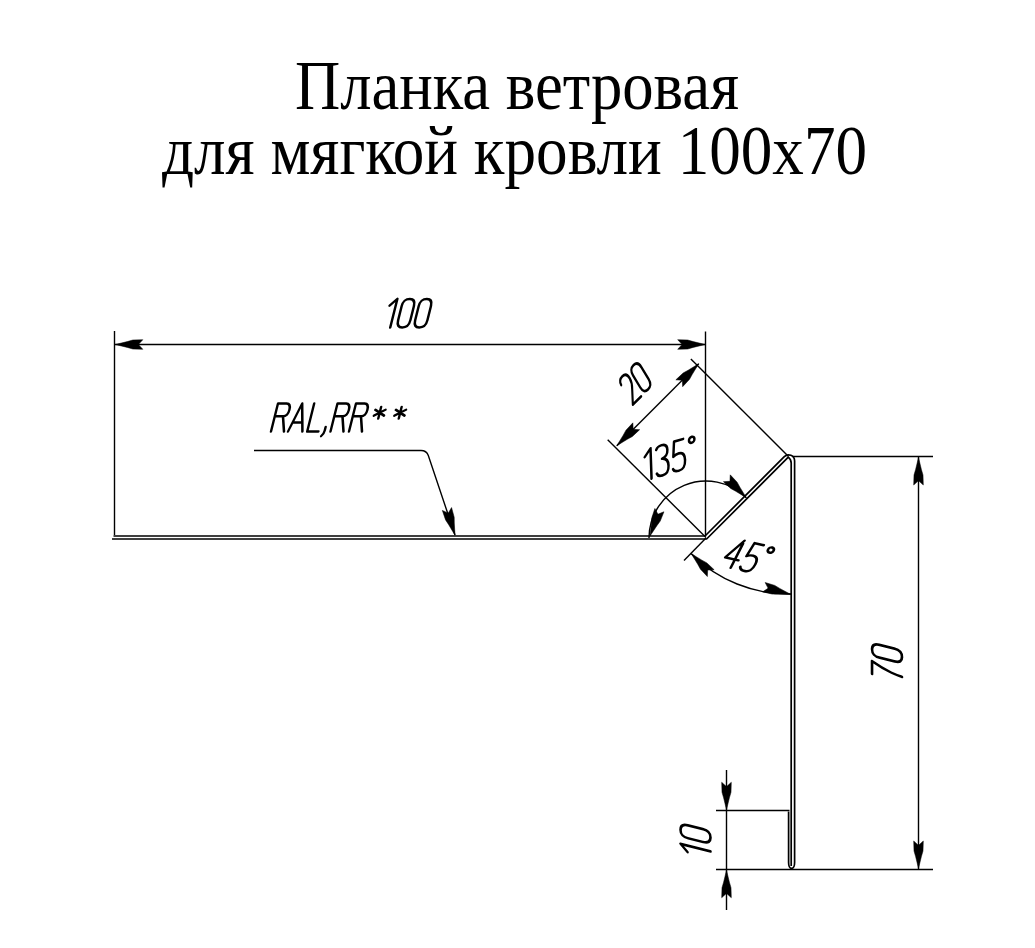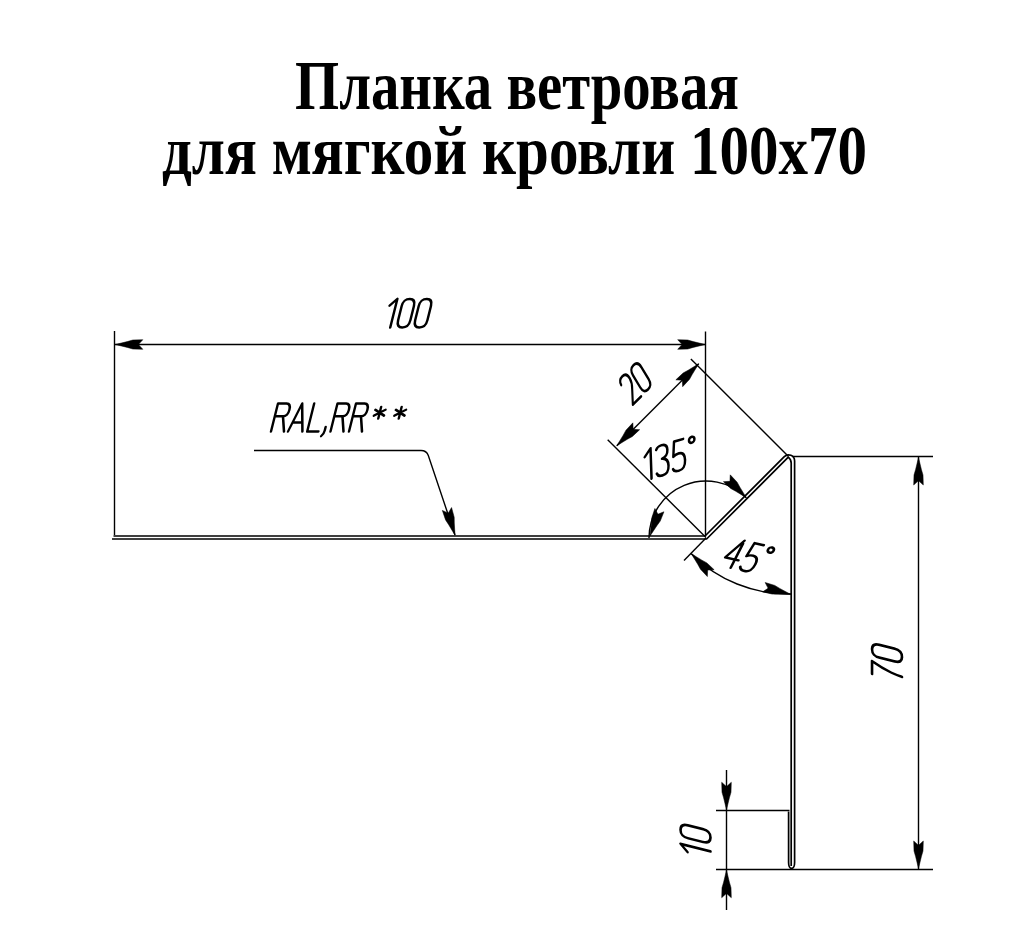--- a/index.html
+++ b/index.html
@@ -1,16 +1,16 @@
 <!DOCTYPE html>
 <html><head>
 <meta charset="utf-8">
 <style>
   html,body{margin:0;padding:0;background:#fff;}
-  .page{position:relative;width:1035px;height:948px;background:#fff;overflow:hidden;font-weight:bold;}
+  .page{position:relative;width:1035px;height:948px;background:#fff;overflow:hidden;}
   svg{position:absolute;left:0;top:0;}
   text{font-family:"Liberation Serif", serif;}
 </style>
 </head>
 <body>
 <div class="page">
 <svg width="1035" height="948" viewBox="0 0 1035 948">
   <rect x="0" y="0" width="1035" height="948" fill="#ffffff"></rect>
 
   <text x="295" y="109" font-size="69" textLength="444" lengthAdjust="spacingAndGlyphs" fill="#000">Планка ветровая</text>

